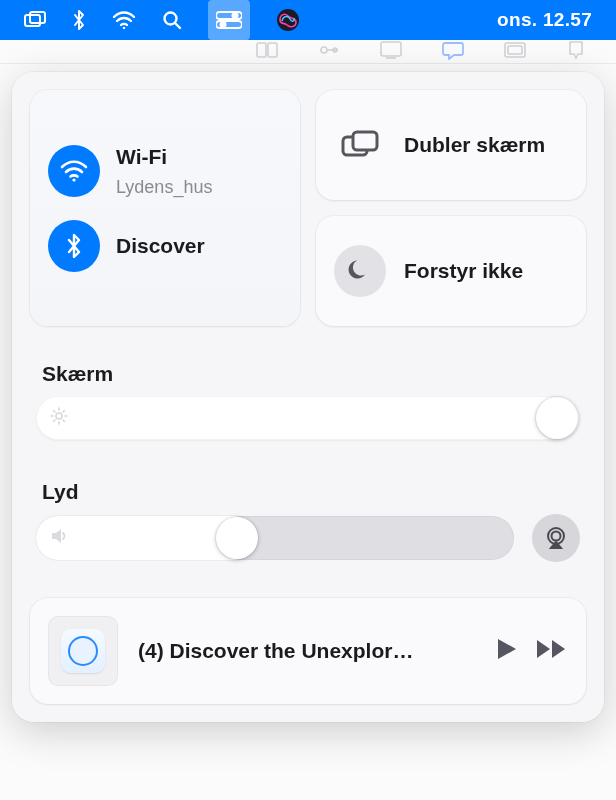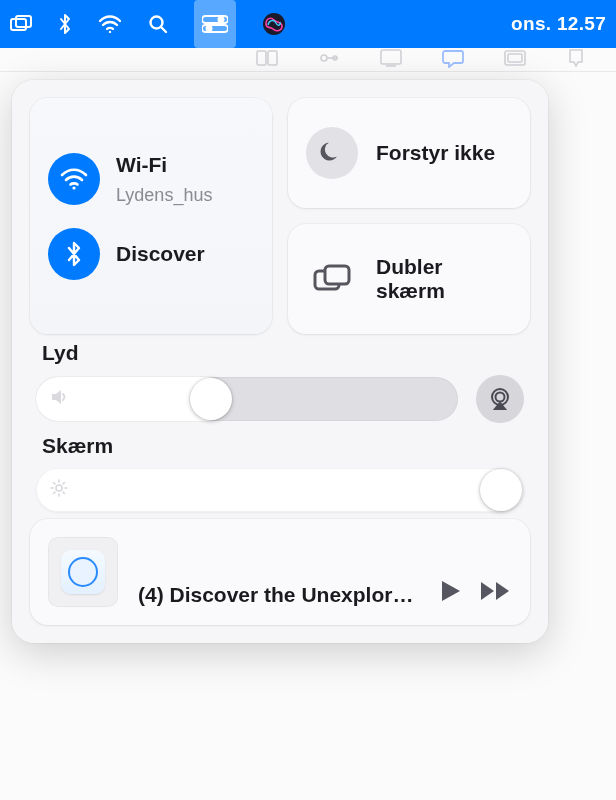--- a/index.html
+++ b/index.html
@@ -1,24 +1,24 @@
 <!DOCTYPE html>
 <html><head>
 <meta charset="utf-8">
 <style>
   * { box-sizing: border-box; margin: 0; padding: 0; font-family: -apple-system, "Helvetica Neue", Arial, sans-serif; }
   html, body { width: 616px; height: 800px; overflow: hidden; background: #fbfbfc; }
   
   
   .menubar {
-    height: 48px;
+    height: 40px;
     background: #007aff;
     display: flex;
     align-items: center;
-    padding: 0 10px;
+    padding: 0 24px;
     gap: 26px;
     color: #fff;
   }
   .menubar .mb-item { display: flex; align-items: center; justify-content: center; height: 100%; }
   .menubar .mb-item.highlighted {
     background: rgba(255,255,255,0.35);
     border-radius: 4px;
     padding: 2px 8px;
   }
   .menubar .clock { margin-left: auto; font-weight: 600; font-size: 19px; letter-spacing: 0.3px; }
@@ -33,28 +33,28 @@
     align-items: center;
     padding: 0 30px 0 0;
     color: #b9b9c0;
     border-bottom: 1px solid #e9e9ec;
   }
   .faint-bar svg { opacity: 0.55; }
 
   
   .panel {
     margin: 8px 12px 0 12px;
-    width: 536px;
+    width: 592px;
     background: rgba(245,245,248,0.93);
     border-radius: 22px;
     padding: 18px;
     box-shadow: 0 10px 40px rgba(0,0,0,0.18), 0 0 0 1px rgba(0,0,0,0.04);
     display: flex;
     flex-direction: column;
-    gap: 3px;
+    gap: 32px;
   }
 
   .row1 {
     display: grid;
     grid-template-columns: 1fr 1fr;
     grid-template-rows: auto auto;
     gap: 16px;
   }
 
   .card {
@@ -146,21 +146,21 @@
     display:flex;align-items:center;justify-content:center;
     flex-shrink:0;
   }
 
   .nowplaying {
     background: #fafafc;
     border-radius: 18px;
     box-shadow: 0 1px 3px rgba(0,0,0,0.07), 0 0 0 1px rgba(0,0,0,0.03);
     padding: 18px;
     display: flex;
-    align-items: flex-end;
+    align-items: center;
     gap: 20px;
   }
   .np-art {
     width: 70px; height: 70px;
     border-radius: 10px;
     background: #f0f0f3;
     display:flex;align-items:center;justify-content:center;
     box-shadow: inset 0 0 0 1px rgba(0,0,0,0.04);
   }
   .np-art .app {
@@ -273,37 +273,50 @@
           <svg width="16" height="28" viewBox="0 0 16 28" fill="none" stroke="white" stroke-width="2.4" stroke-linejoin="round" stroke-linecap="round">
               <path d="M3 8 L13 20 L8 25 L8 3 L13 8 L3 20"></path>
             </svg>
         </div>
         <div class="conn-text">
           <div class="title">Discover</div>
         </div>
       </div>
     </div>
 
-    <div class="card small">
-      <div class="flat-icon">
-        <svg width="28" height="28" viewBox="0 0 28 28" fill="#56565e">
-            <path d="M19 17.5 A9 9 0 1 1 11 3.5 A7 7 0 0 0 19 17.5 Z"></path>
-          </svg>
-      </div>
-      <div class="title">Forstyr ikke</div>
-    </div>
-
     <div class="card small mirror">
       <div class="flat-icon">
         <svg width="40" height="32" viewBox="0 0 40 32" fill="none" stroke="#56565e" stroke-width="3">
             <rect x="3" y="8" width="24" height="18" rx="4"></rect>
             <rect x="13" y="3" width="24" height="18" rx="4" fill="#fafafc"></rect>
           </svg>
       </div>
       <div class="title">Dubler skærm</div>
+    </div>
+
+    <div class="card small">
+      <div class="flat-icon">
+        <svg width="28" height="28" viewBox="0 0 28 28" fill="#56565e">
+            <path d="M19 17.5 A9 9 0 1 1 11 3.5 A7 7 0 0 0 19 17.5 Z"></path>
+          </svg>
+      </div>
+      <div class="title">Forstyr ikke</div>
+    </div>
+  </div>
+
+  <div class="section">
+    <div class="label">Skærm</div>
+    <div class="slider-track slider-brightness">
+      <span class="left-icon">
+        <svg width="18" height="18" viewBox="0 0 18 18" fill="none" stroke="#d7d7dd" stroke-width="1.6" stroke-linecap="round">
+            <circle cx="9" cy="9" r="3"></circle>
+            <path d="M9 1 V3 M9 15 V17 M1 9 H3 M15 9 H17 M3.5 3.5 L5 5 M13 13 L14.5 14.5 M3.5 14.5 L5 13 M13 5 L14.5 3.5"></path>
+          </svg>
+      </span>
+      <div class="slider-thumb"></div>
     </div>
   </div>
 
   <div class="section">
     <div class="label">Lyd</div>
     <div class="sound-row">
       <div class="slider-sound">
         <div class="fill"></div>
         <span class="left-icon">
           <svg width="20" height="18" viewBox="0 0 20 18" fill="#d9d9de">
@@ -316,33 +329,20 @@
       <div class="airplay-audio">
         <svg width="26" height="24" viewBox="0 0 26 24" fill="none" stroke="#4a4a52" stroke-width="2" stroke-linecap="round">
             <circle cx="13" cy="10" r="8"></circle>
             <circle cx="13" cy="10" r="4.5"></circle>
             <path d="M8 22 L13 16 L18 22 Z" fill="#4a4a52"></path>
           </svg>
       </div>
     </div>
   </div>
 
-  <div class="section">
-    <div class="label">Skærm</div>
-    <div class="slider-track slider-brightness">
-      <span class="left-icon">
-        <svg width="18" height="18" viewBox="0 0 18 18" fill="none" stroke="#d7d7dd" stroke-width="1.6" stroke-linecap="round">
-            <circle cx="9" cy="9" r="3"></circle>
-            <path d="M9 1 V3 M9 15 V17 M1 9 H3 M15 9 H17 M3.5 3.5 L5 5 M13 13 L14.5 14.5 M3.5 14.5 L5 13 M13 5 L14.5 3.5"></path>
-          </svg>
-      </span>
-      <div class="slider-thumb"></div>
-    </div>
-  </div>
-
   <div class="nowplaying">
     <div class="np-art">
       <div class="app">
         <svg width="34" height="34" viewBox="0 0 34 34">
             <circle cx="17" cy="17" r="15" fill="#2a8bff"></circle>
             <circle cx="17" cy="17" r="13" fill="#e8f3ff"></circle>
             <path d="M10 24 L19 15 L24 10 L15 19 Z" fill="#ff4433"></path>
             <path d="M15 19 L24 10 L19 15 Z" fill="#fff"></path>
           </svg>
       </div>

